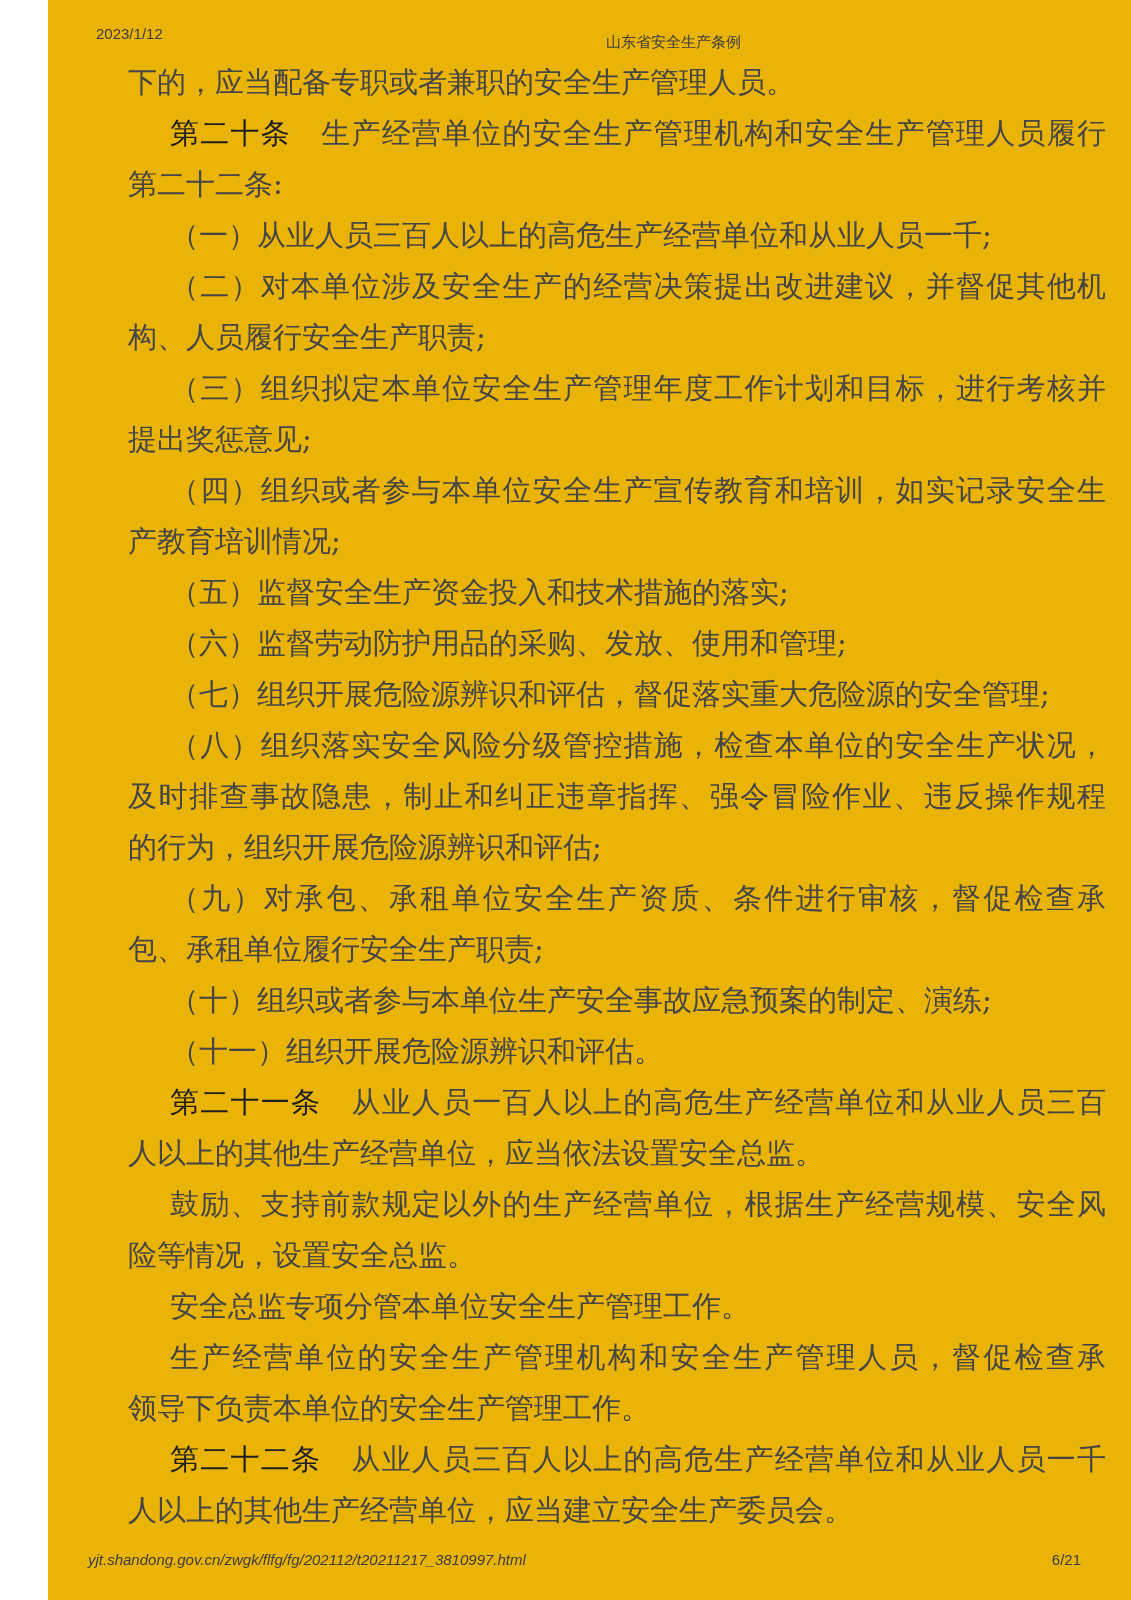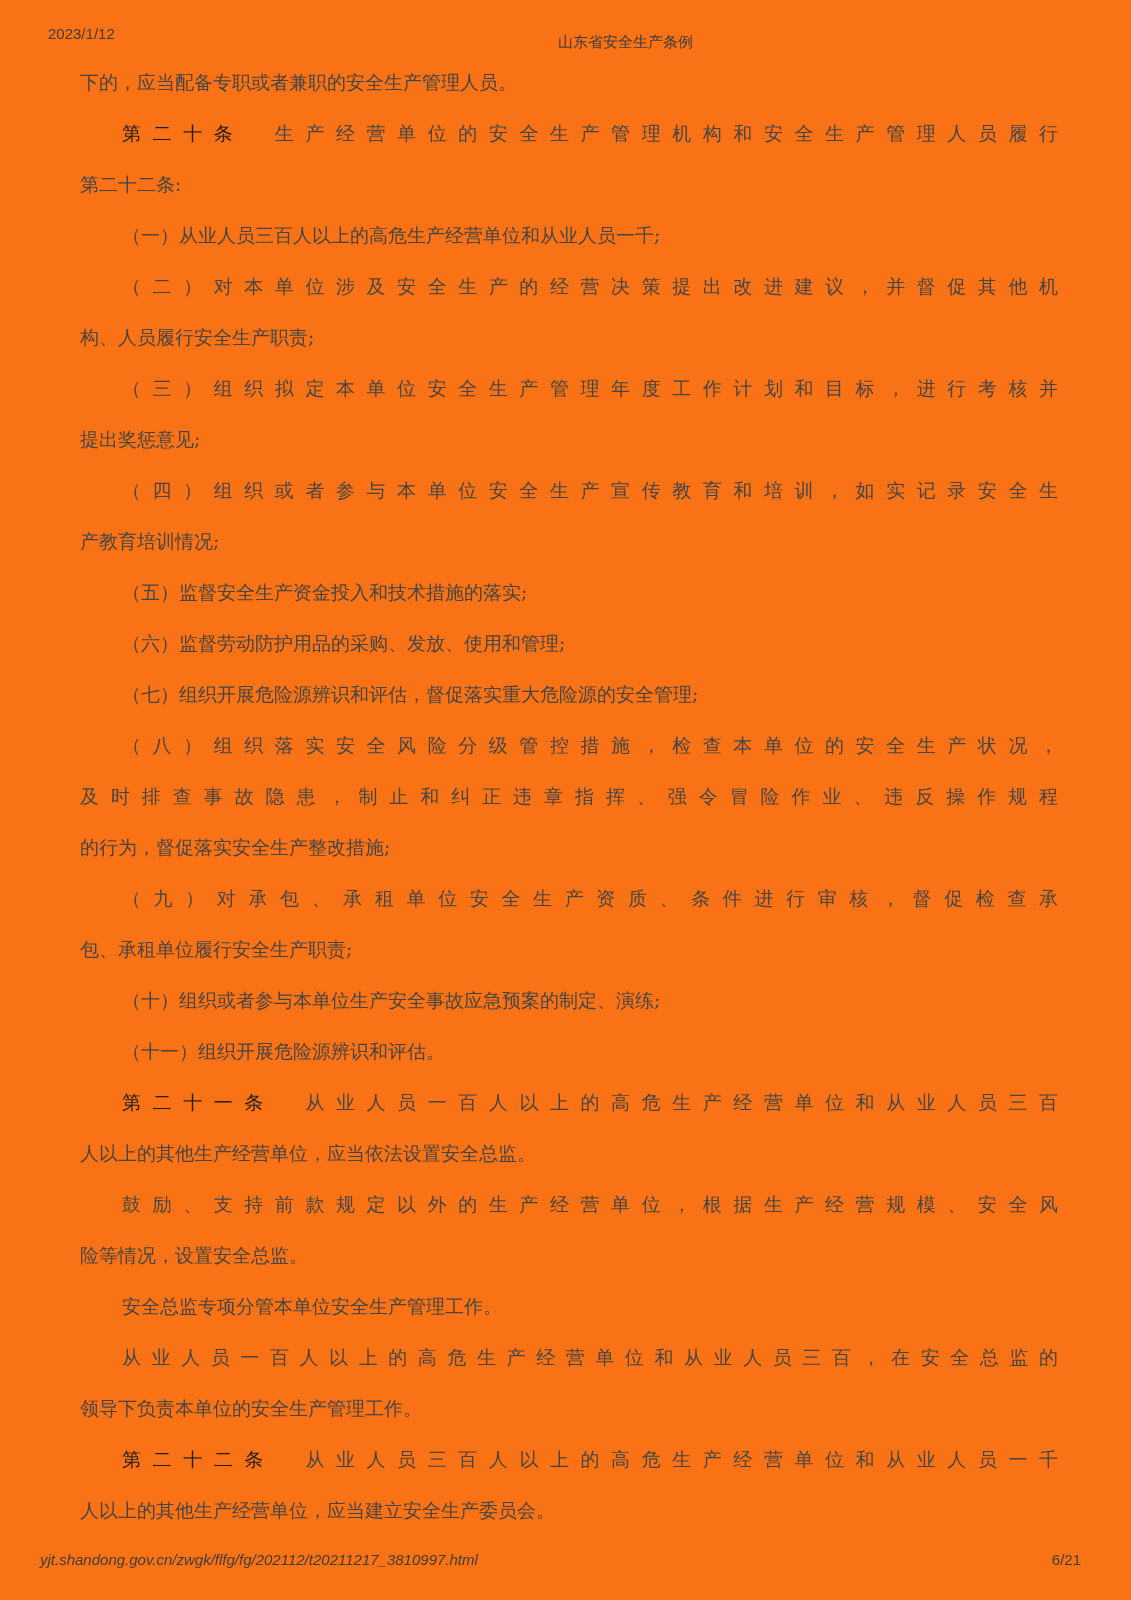--- a/index.html
+++ b/index.html
@@ -7,21 +7,22 @@
     width: 1131px;
     height: 1600px;
     background: #ffffff;
     position: relative;
     overflow: hidden;
     font-family: "Liberation Sans", sans-serif;
   }
   .page {
     position: absolute;
     inset: 0;
-    background: #f97316;
+    background: #eab308;
+    margin-left: 48px;
   }
   
   .meta {
     position: absolute;
     font-family: "Liberation Sans", sans-serif;
     font-size: 15px;
     color: #3d3d3d;
     white-space: nowrap;
   }
   .meta-date  { left: 48px;  top: 25px; }
@@ -32,21 +33,21 @@
   
   .doc-body {
     position: absolute;
     left: 80px;
     top: 57px;
     width: 978px;
   }
   .line {
     height: 51px;
     line-height: 51px;
-    font-size: 19px;
+    font-size: 29px;
     font-family: "DejaVu Serif", serif;
     color: #454545;
     text-align: left;
     white-space: nowrap;
     overflow: visible;
   }
   .line.fill {
     white-space: normal;
     overflow: hidden;
     text-align: justify;
@@ -78,31 +79,31 @@
       <div class="line"><span class="seg">构、人员履行安全生产职责;</span></div>
       <div class="line fill indent"><span class="seg">（三）组织拟定本单位安全生产管理年度工作计划和目标，进行考核并</span></div>
       <div class="line"><span class="seg">提出奖惩意见;</span></div>
       <div class="line fill indent"><span class="seg">（四）组织或者参与本单位安全生产宣传教育和培训，如实记录安全生</span></div>
       <div class="line"><span class="seg">产教育培训情况;</span></div>
       <div class="line indent"><span class="seg">（五）监督安全生产资金投入和技术措施的落实;</span></div>
       <div class="line indent"><span class="seg">（六）监督劳动防护用品的采购、发放、使用和管理;</span></div>
       <div class="line indent"><span class="seg">（七）组织开展危险源辨识和评估，督促落实重大危险源的安全管理;</span></div>
       <div class="line fill indent"><span class="seg">（八）组织落实安全风险分级管控措施，检查本单位的安全生产状况，</span></div>
       <div class="line fill"><span class="seg">及时排查事故隐患，制止和纠正违章指挥、强令冒险作业、违反操作规程</span></div>
-      <div class="line"><span class="seg">的行为，督促落实安全生产整改措施;</span></div>
+      <div class="line"><span class="seg">的行为，组织开展危险源辨识和评估;</span></div>
       <div class="line fill indent"><span class="seg">（九）对承包、承租单位安全生产资质、条件进行审核，督促检查承</span></div>
       <div class="line"><span class="seg">包、承租单位履行安全生产职责;</span></div>
       <div class="line indent"><span class="seg">（十）组织或者参与本单位生产安全事故应急预案的制定、演练;</span></div>
       <div class="line indent"><span class="seg">（十一）组织开展危险源辨识和评估。</span></div>
       <div class="line fill indent"><span class="seg b">第二十一条</span><span class="seg">　从业人员一百人以上的高危生产经营单位和从业人员三百</span></div>
       <div class="line"><span class="seg">人以上的其他生产经营单位，应当依法设置安全总监。</span></div>
       <div class="line fill indent"><span class="seg">鼓励、支持前款规定以外的生产经营单位，根据生产经营规模、安全风</span></div>
       <div class="line"><span class="seg">险等情况，设置安全总监。</span></div>
       <div class="line indent"><span class="seg">安全总监专项分管本单位安全生产管理工作。</span></div>
-      <div class="line fill indent"><span class="seg">从业人员一百人以上的高危生产经营单位和从业人员三百，在安全总监的</span></div>
+      <div class="line fill indent"><span class="seg">生产经营单位的安全生产管理机构和安全生产管理人员，督促检查承</span></div>
       <div class="line"><span class="seg">领导下负责本单位的安全生产管理工作。</span></div>
       <div class="line fill indent"><span class="seg b">第二十二条</span><span class="seg">　从业人员三百人以上的高危生产经营单位和从业人员一千</span></div>
       <div class="line"><span class="seg">人以上的其他生产经营单位，应当建立安全生产委员会。</span></div>
     </div>
 
   <span class="meta meta-url">yjt.shandong.gov.cn/zwgk/flfg/fg/202112/t20211217_3810997.html</span>
 
   <span class="meta meta-page">6/21</span>
 
 </div>

